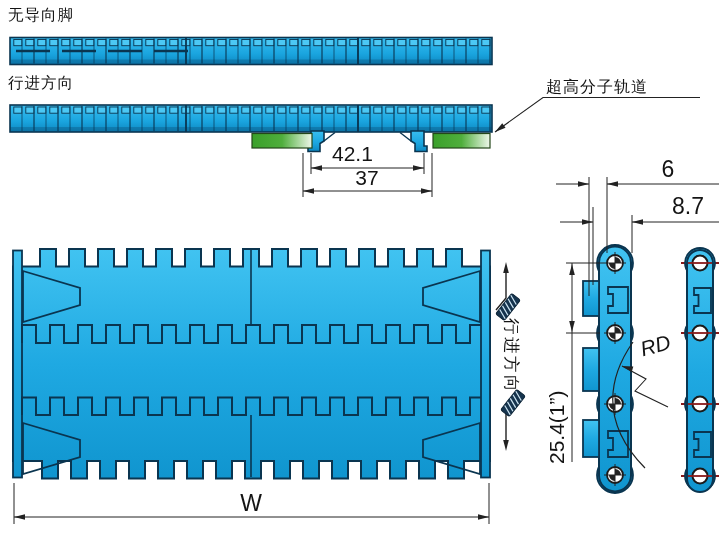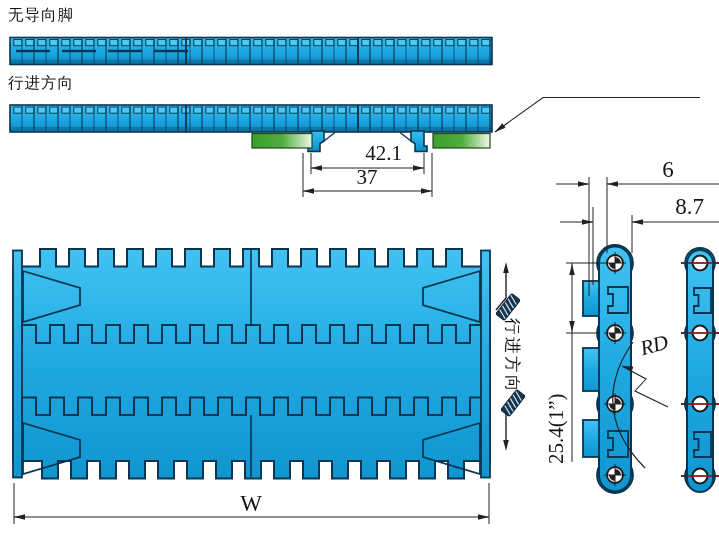--- a/index.html
+++ b/index.html
@@ -1,17 +1,17 @@
 <!DOCTYPE html>
 <html><head>
 <meta charset="utf-8">
 <style>
   html,body{margin:0;padding:0;background:#fff;}
   .stage{position:relative;width:719px;height:536px;background:#ffffff;overflow:hidden;
-         font-family:Liberation Serif, serif;}
+         font-family:Liberation Sans, sans-serif;}
   svg{position:absolute;left:0;top:0;}
   .lbl{position:absolute;color:#141414;white-space:nowrap;line-height:1;}
   .cjk{font-size:15.5px;letter-spacing:1px;}
   .dim{font-size:21px;}
   .dim-big{font-size:23px;}
   .rot-ccw{transform-origin:0 0;transform:rotate(-90deg);}
   .rot-cw{transform-origin:0 0;transform:rotate(90deg);}
   .rd{font-style:italic;transform-origin:0 0;transform:rotate(-15deg);font-size:21px;}
 </style>
 </head>
@@ -349,21 +349,22 @@
       </g>
     <g id="g-rd">
         <path d="M633,342 C610,375 598,420 645,468" fill="none" stroke="#222" stroke-width="1.2"></path>
         <polyline points="622,366 646,379 635,391 668,407" fill="none" stroke="#222" stroke-width="1.1"></polyline>
         <polygon points="622,366 633.3379930888171,366.53843543525363 631.7007115423697,371.8937420686466" fill="#222"></polygon>
       </g>
   </svg>
 
   <span class="lbl cjk" style="left:8px;top:7px">无导向脚</span>
   <span class="lbl cjk" style="left:8px;top:75px">行进方向</span>
-  <span class="lbl dim" style="left:332px;top:143px;width:70px;text-align:right">42.1</span>
+  <span class="lbl cjk" style="left:546px;top:79px;font-size:16px">超高分子轨道</span>
+  <span class="lbl dim" style="left:332px;top:143px;width:70px;text-align:left">42.1</span>
   <span class="lbl dim" style="left:332px;top:167px;width:70px;text-align:center">37</span>
   <span class="lbl dim-big" style="left:221px;top:492px;width:60px;text-align:center">W</span>
   <span class="lbl dim-big" style="left:650px;top:158px;width:36px;text-align:center">6</span>
   <span class="lbl dim-big" style="left:644px;top:195px;width:60px;text-align:right">8.7</span>
   <span class="lbl dim rot-ccw" style="left:546px;top:464px">25.4(1”)</span>
   <span class="lbl rd" style="left:638px;top:339px">RD</span>
   <span class="lbl cjk rot-cw" style="left:520px;top:318px;font-size:16.5px;letter-spacing:2.5px">行进方向</span>
 </div>
 
 </body></html>

